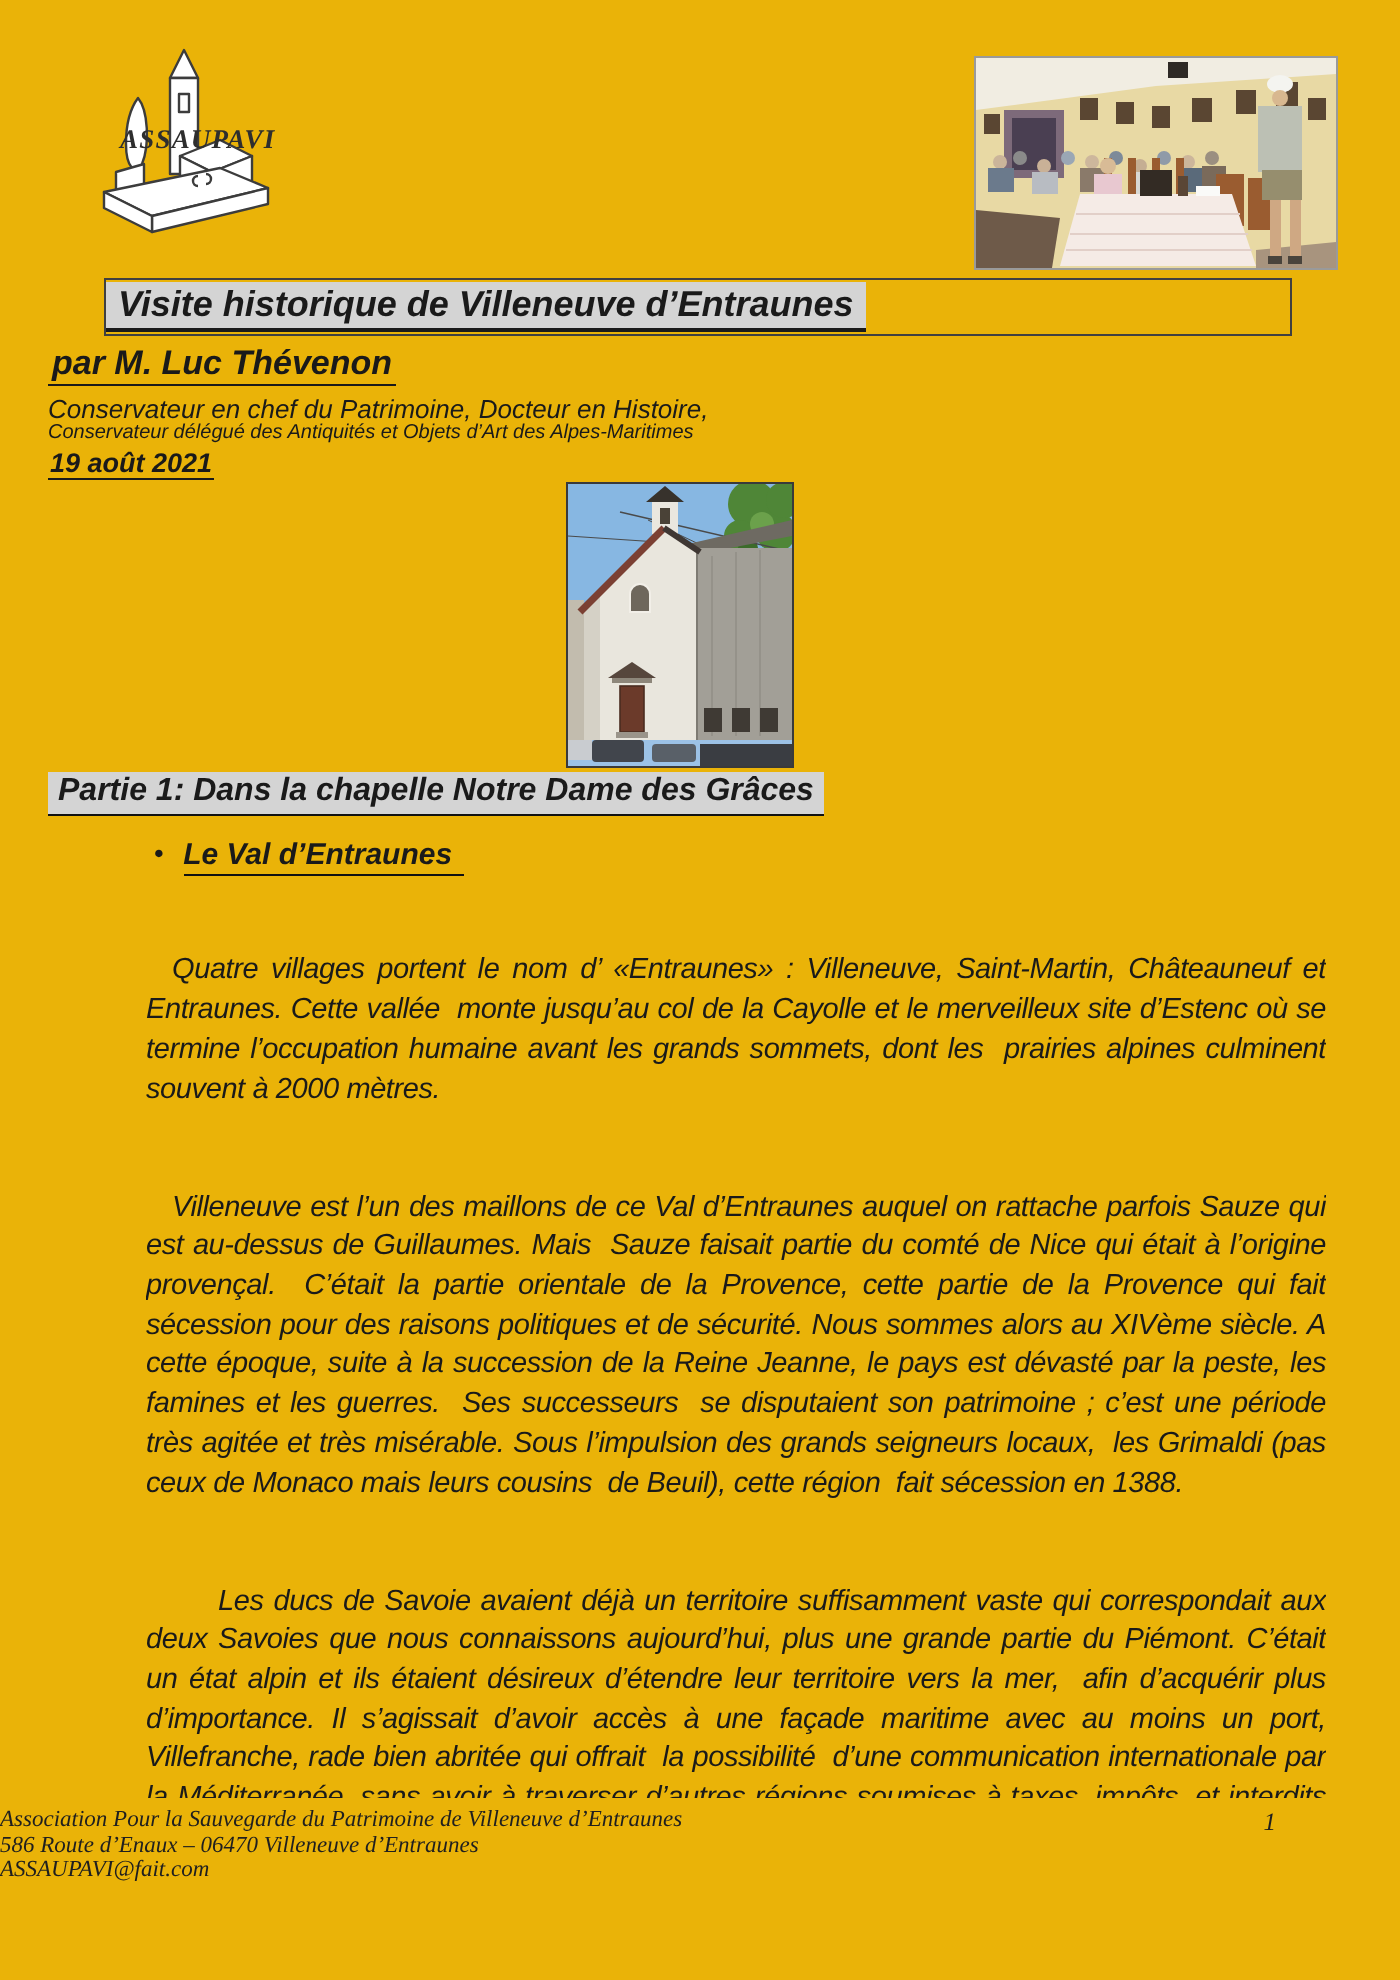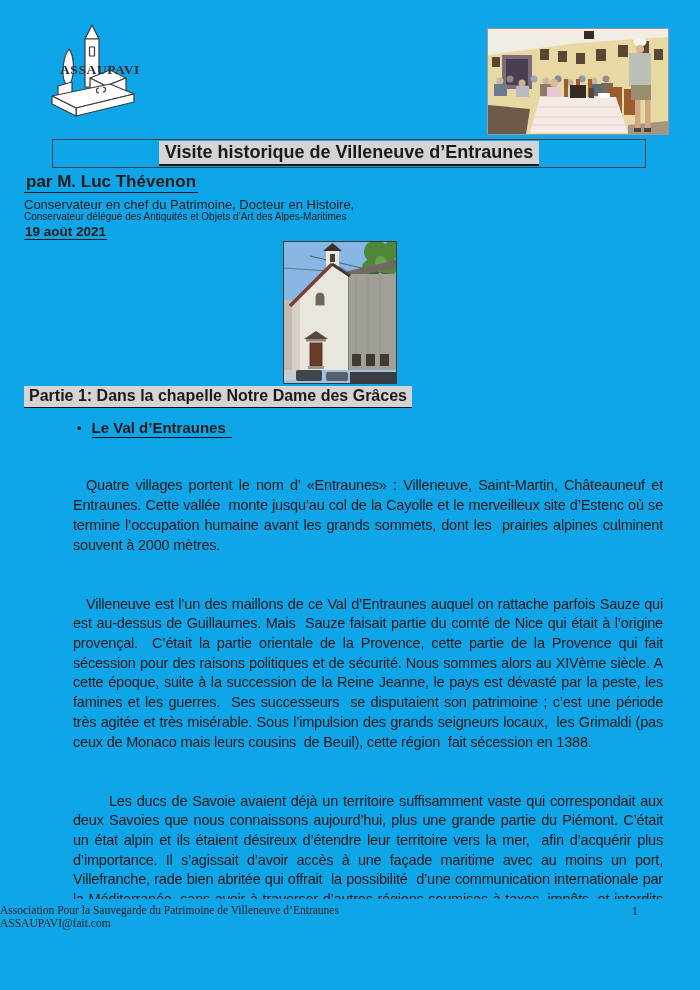--- a/index.html
+++ b/index.html
@@ -1,37 +1,37 @@
 <!DOCTYPE html>
 <html><head>
 <meta charset="utf-8">
 <style>
   html,body{margin:0;padding:0;background:#fff;}
   .page{
-    position:relative;width:700px;height:990px;background:#0ea5e9;
+    position:relative;width:700px;height:990px;background:#eab308;
     font-family:"Liberation Sans","DejaVu Sans",sans-serif;color:#1a1a1a;
-    overflow:hidden;margin:0 auto;
+    overflow:hidden;margin:0 auto;font-style:italic;
   }
   
   .logo{position:absolute;left:38px;top:22px;width:110px;height:106px;}
   .logo svg{position:absolute;left:0;top:0;}
   .logo-text{
     position:absolute;left:22px;top:40px;width:90px;
     font-family:"Liberation Serif","DejaVu Serif",serif;font-weight:bold;
     font-size:13.5px;letter-spacing:0.6px;color:#2e2e2e;white-space:nowrap;
   }
   
   .photo{position:absolute;overflow:hidden;}
   .photo-interior{left:487px;top:28px;width:180px;height:105px;border:1px solid #9a9a9a;}
   .photo-chapel{left:283px;top:241px;width:112px;height:141px;border:1px solid #3a3a3a;}
   .photo svg{display:block;}
   
   .title-box{
     position:absolute;left:52px;top:139px;width:592px;height:27px;
-    border:1px solid #404040;display:flex;align-items:center;justify-content:center;
+    border:1px solid #404040;display:flex;align-items:center;
   }
   .hl{background:#d4d4d4;}
   .title-text{
     font-size:18px;font-weight:bold;padding:0 6px 1px 6px;
     border-bottom:2px solid #1a1a1a;line-height:22px;white-space:nowrap;
   }
   .center-line{position:absolute;left:0;width:700px;margin-left:24px;}
   .author{top:172px;font-size:17px;font-weight:bold;}
   .author span{border-bottom:1.6px solid #1a1a1a;padding:0 2px 1px 2px;}
   .subtitle1{top:197px;font-size:13px;}
@@ -244,17 +244,18 @@
   </div>
 
   <div class="body-text">
     <p class="indent-sm">Quatre villages portent le nom d’ «Entraunes» : Villeneuve, Saint-Martin, Châteauneuf et Entraunes. Cette vallée  monte jusqu’au col de la Cayolle et le merveilleux site d’Estenc où se termine l’occupation humaine avant les grands sommets, dont les  prairies alpines culminent souvent à 2000 mètres.</p>
     <p class="indent-sm">Villeneuve est l’un des maillons de ce Val d’Entraunes auquel on rattache parfois Sauze qui est au-dessus de Guillaumes. Mais  Sauze faisait partie du comté de Nice qui était à l’origine provençal.  C’était la partie orientale de la Provence, cette partie de la Provence qui fait sécession pour des raisons politiques et de sécurité. Nous sommes alors au XIVème siècle. A cette époque, suite à la succession de la Reine Jeanne, le pays est dévasté par la peste, les famines et les guerres.  Ses successeurs  se disputaient son patrimoine ; c’est une période très agitée et très misérable. Sous l’impulsion des grands seigneurs locaux,  les Grimaldi (pas ceux de Monaco mais leurs cousins  de Beuil), cette région  fait sécession en 1388.</p>
     <p class="indent-lg">Les ducs de Savoie avaient déjà un territoire suffisamment vaste qui correspondait aux deux Savoies que nous connaissons aujourd’hui, plus une grande partie du Piémont. C’était un état alpin et ils étaient désireux d’étendre leur territoire vers la mer,  afin d’acquérir plus d’importance. Il s’agissait d’avoir accès à une façade maritime avec au moins un port,  Villefranche, rade bien abritée qui offrait  la possibilité  d’une communication internationale par la Méditerranée, sans avoir à traverser d’autres régions soumises à taxes, impôts, et interdits divers. Cela ouvrait dans le même temps des possibilités économiques et  politiques plus importantes. Le comté de Nice devint donc savoyard ; on parlera de la Savoie d’un</p>
   </div>
 
   <div class="footer">
     <div>Association Pour la Sauvegarde du Patrimoine de Villeneuve d’Entraunes</div>
+    <div>586 Route d’Enaux – 06470 Villeneuve d’Entraunes</div>
     <div>ASSAUPAVI@fait.com</div>
   </div>
   <div class="page-number">1</div>
 
 </div>
 
 </body></html>

